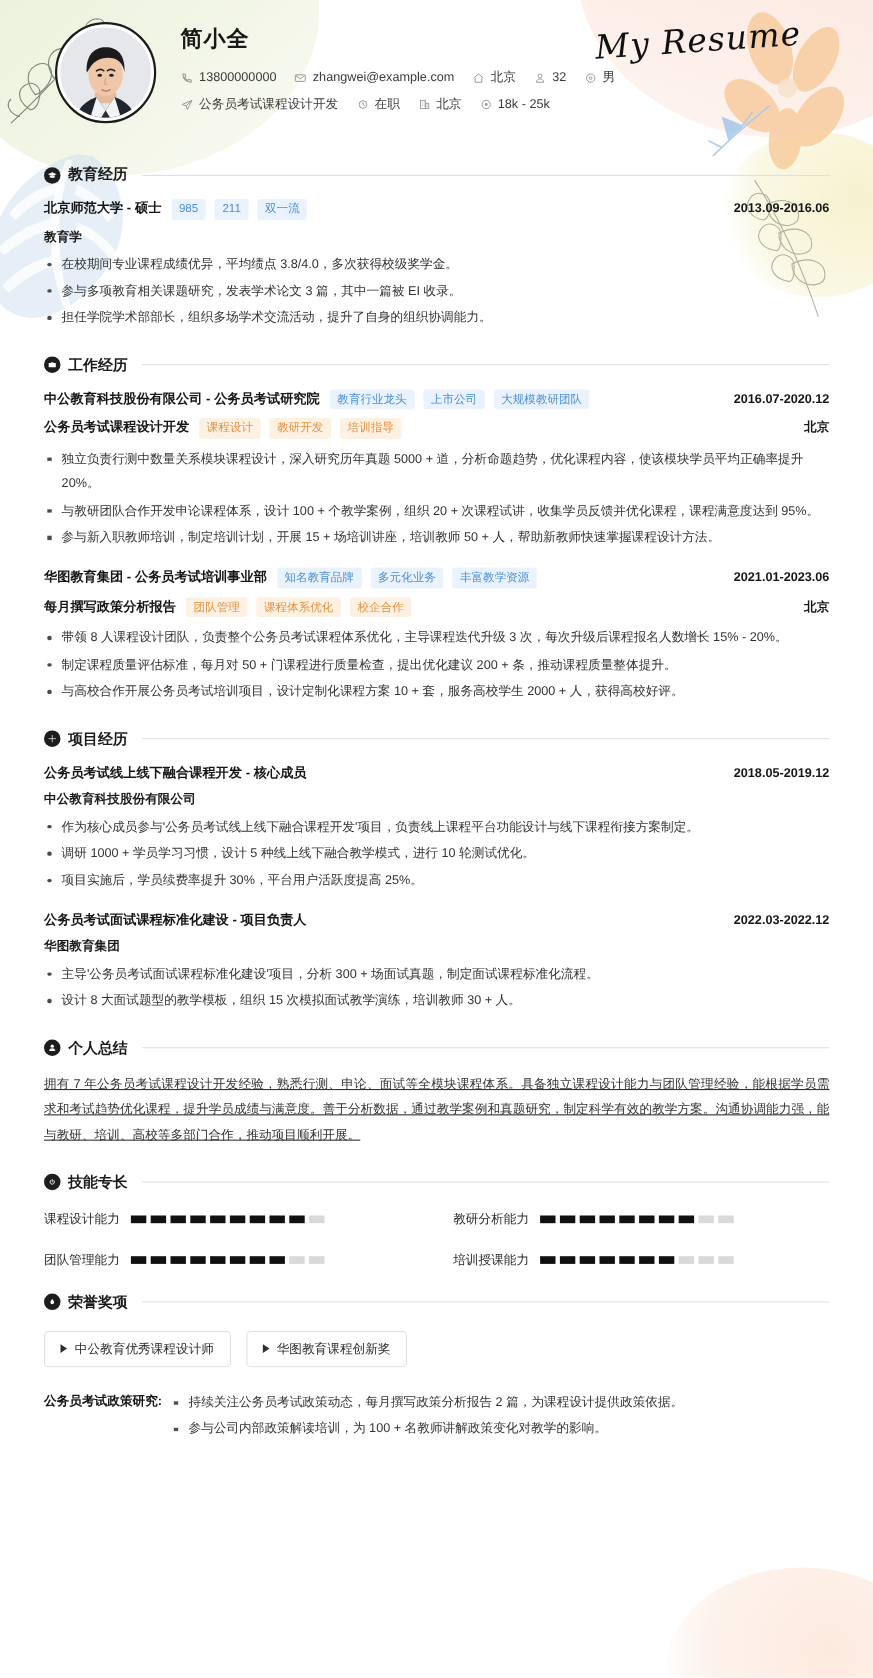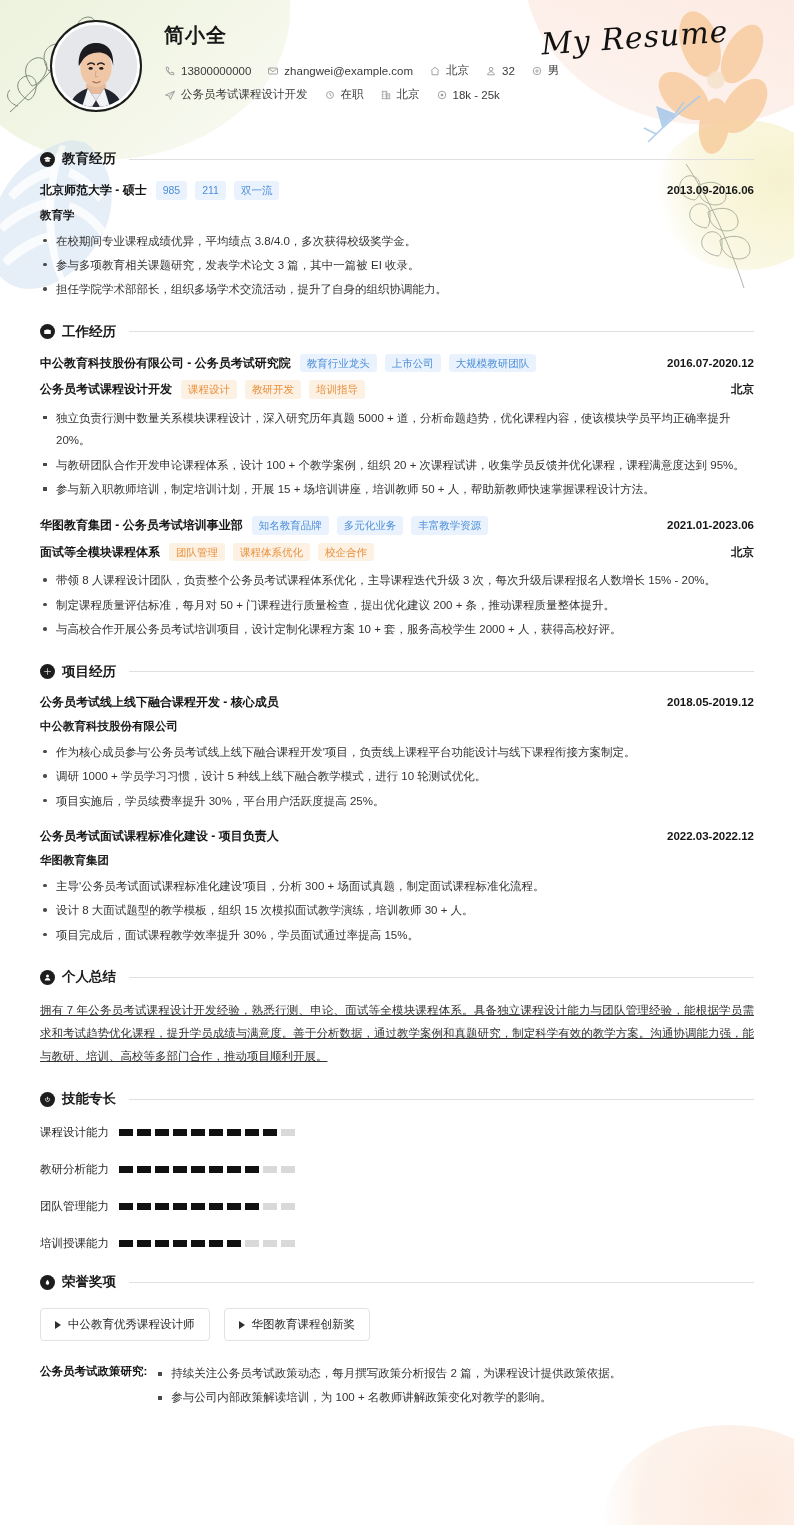--- a/index.html
+++ b/index.html
@@ -160,21 +160,21 @@
 
   .summary-text {
     font-size: 11.5px; line-height: 2.0; color: #333;
     text-align: justify;
     text-decoration: underline;
   }
 
   
   .skills-grid {
     display: grid;
-    grid-template-columns: 1fr;
+    grid-template-columns: 1fr 1fr;
     row-gap: 22px; column-gap: 30px;
     padding-top: 4px;
   }
   .skill { display: flex; align-items: center; gap: 10px; }
   .skill-name { font-size: 11.5px; color: #2a2a2a; white-space: nowrap; }
   .skill-bar { display: flex; gap: 4px; }
   .seg { width: 14px; height: 7px; background: #d9d9d9; }
   .seg.on { background: #111111; }
 
   
@@ -481,21 +481,21 @@
         <div class="row-main">
           <span class="row-title">华图教育集团 - 公务员考试培训事业部</span>
           <span class="tags">
             <span class="tag blue">知名教育品牌</span>
             <span class="tag blue">多元化业务</span>
             <span class="tag blue">丰富教学资源</span>
           </span>
           <span class="row-right">2021.01-2023.06</span>
         </div>
         <div class="row-main">
-          <span class="row-title">面试等全模块课程体系</span>
+          <span class="row-title">每月撰写政策分析报告</span>
           <span class="tags">
             <span class="tag orange">团队管理</span>
             <span class="tag orange">课程体系优化</span>
             <span class="tag orange">校企合作</span>
           </span>
           <span class="row-right">北京</span>
         </div>
         <ul class="bullets">
           <li>带领 8 人课程设计团队，负责整个公务员考试课程体系优化，主导课程迭代升级 3 次，每次升级后课程报名人数增长 15% - 20%。</li>
           <li>制定课程质量评估标准，每月对 50 + 门课程进行质量检查，提出优化建议 200 + 条，推动课程质量整体提升。</li>
@@ -533,21 +533,20 @@
 
       <div class="entry">
         <div class="row-main">
           <span class="row-title">公务员考试面试课程标准化建设 - 项目负责人</span>
           <span class="row-right">2022.03-2022.12</span>
         </div>
         <div class="sub-org">华图教育集团</div>
         <ul class="bullets">
           <li>主导'公务员考试面试课程标准化建设'项目，分析 300 + 场面试真题，制定面试课程标准化流程。</li>
           <li>设计 8 大面试题型的教学模板，组织 15 次模拟面试教学演练，培训教师 30 + 人。</li>
-          <li>项目完成后，面试课程教学效率提升 30%，学员面试通过率提高 15%。</li>
         </ul>
       </div>
     </div>
 
     <div class="section">
       <div class="sec-head">
         <span class="sec-ico">
           <svg viewBox="0 0 16 16">
               <circle cx="8" cy="5.4" r="2.7"></circle>
               <path d="M3 13.2 C 3.4 10, 5.6 8.8, 8 8.8 C 10.4 8.8, 12.6 10, 13 13.2 Z"></path>

